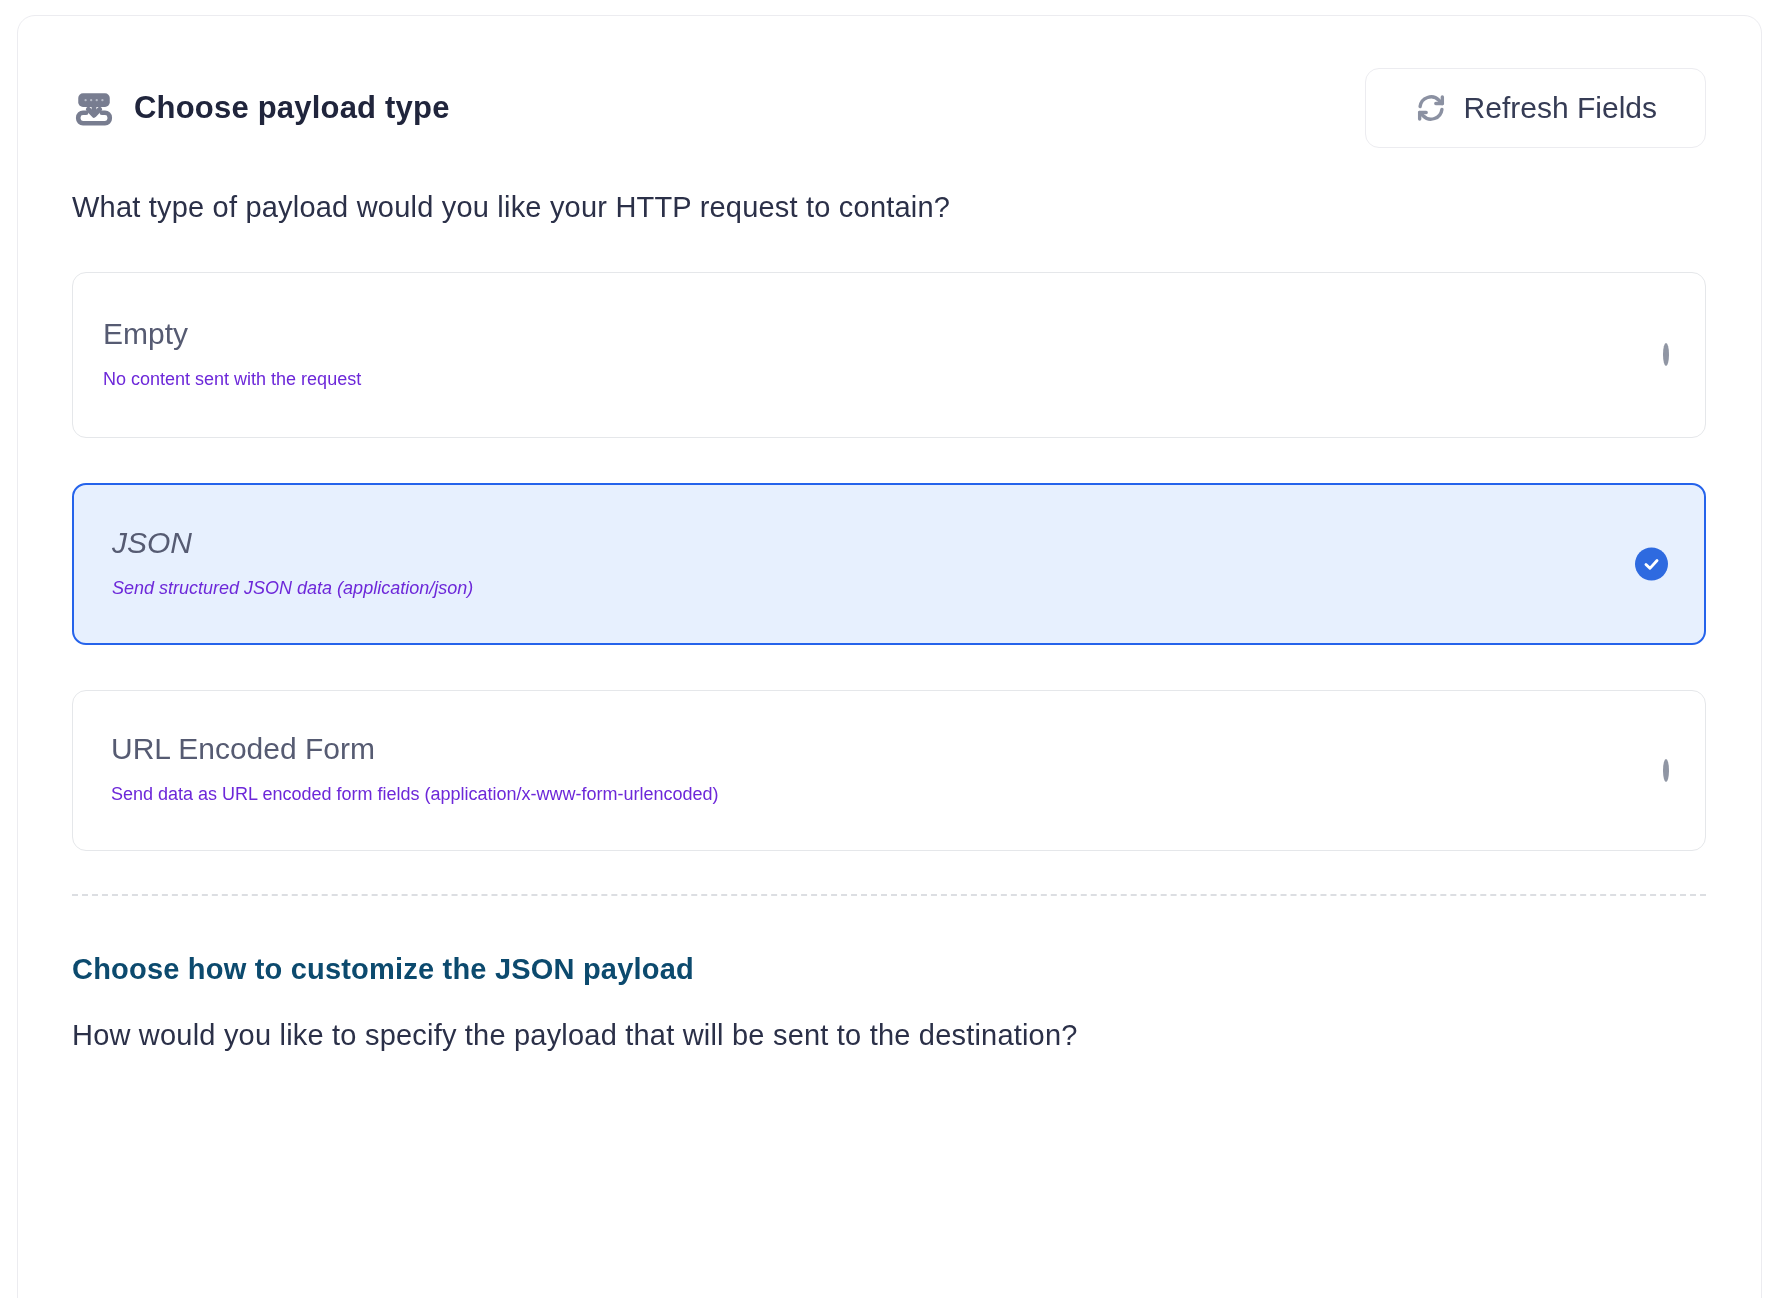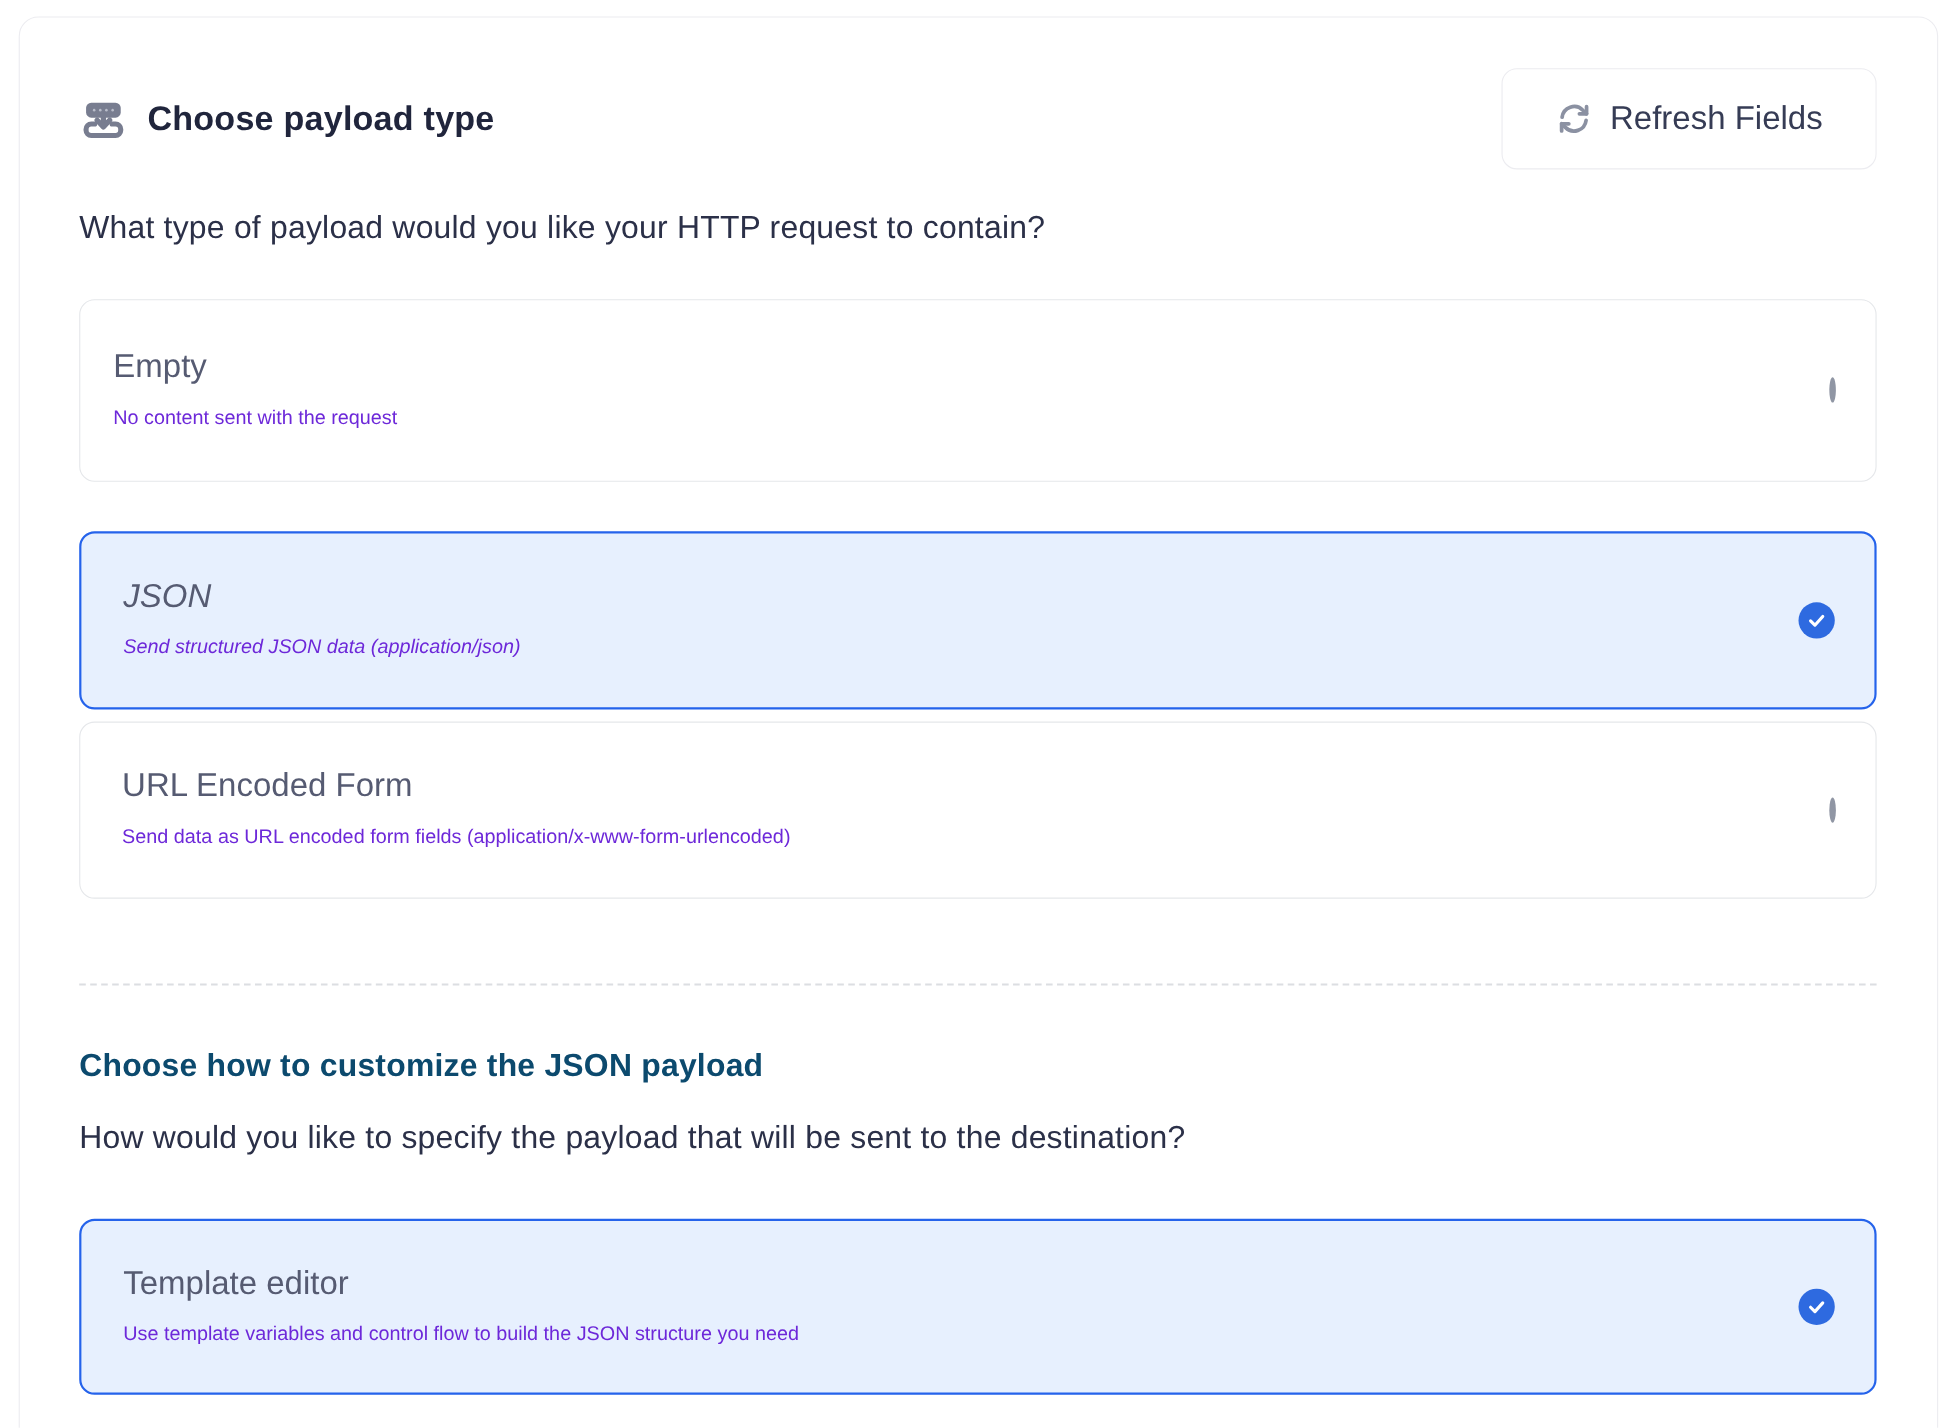--- a/index.html
+++ b/index.html
@@ -17,21 +17,21 @@
   .header-row {
     position:absolute; left:72px; right:72px; top:70px; height:76px;
     display:flex; align-items:center; justify-content:space-between;
   }
   .header-left { display:flex; align-items:center; gap:18px; }
   .payload-icon-box { width:44px; height:42px; display:flex; align-items:center; justify-content:center; }
   .section-title { font-size:31px; font-weight:600; color:#20253c; letter-spacing:.2px; }
 
   .refresh-btn {
     display:flex; align-items:center; gap:16px;
-    height:92px; padding:0 48px;
+    height:80px; padding:0 48px;
     background:#ffffff; border:1px solid #ececf0; border-radius:14px;
     font-size:30px; color:#363c55; cursor:pointer;
   }
 
   
   .question {
     position:absolute; left:72px; font-size:29px; color:#2b3048; letter-spacing:.2px;
   }
   .q1 { top:191px; }
   .heading2 {
@@ -45,21 +45,21 @@
     position:absolute; left:72px; width:1634px;
     background:#ffffff; border:1.5px solid #e5e7ea; border-radius:14px;
     display:flex; flex-direction:column; justify-content:center; gap:11px;
     padding:0 100px 0 38px; cursor:pointer;
   }
   .option-card.selected {
     background:#e7f0fe; border:2px solid #2563eb;
   }
   .card-empty    { top:272px;  height:166px;padding-left:30px; }
   .card-json     { top:483px;  height:162px;font-style:italic; }
-  .card-urlform  { top:656px;  height:161px; }
+  .card-urlform  { top:690px;  height:161px; }
   .card-template { top:1108px; height:160px; }
 
   .option-title { font-size:30px; color:#565b72; line-height:36px; }
   .option-desc  { font-size:18px; color:#6d28d9; line-height:32px; }
 
   .indicator { position:absolute; right:36px; top:50%; transform:translateY(-50%); }
   .radio-ring {
     width:31px; height:31px; border:3px solid #9096a4; border-radius:50%; background:transparent;
   }
   .check-circle {
@@ -137,24 +137,13 @@
     <span class="indicator">
       <span class="radio-ring"></span>
     </span>
   </div>
 
   <div class="divider"></div>
 
   <div class="heading2">Choose how to customize the JSON payload</div>
   <div class="question q2">How would you like to specify the payload that will be sent to the destination?</div>
 
-  <div class="option-card card-template selected">
-    <div class="option-title">Template editor</div>
-    <div class="option-desc">Use template variables and control flow to build the JSON structure you need</div>
-    <span class="indicator">
-      <span class="check-circle">
-        <svg width="19" height="19" viewBox="0 0 24 24" fill="none" stroke="#ffffff" stroke-width="3.6" stroke-linecap="round" stroke-linejoin="round">
-          <path d="M5 12.5 L10 17.5 L19 7.5"></path>
-        </svg>
-      </span>
-    </span>
-  </div>
 </div>
 
 </body></html>

